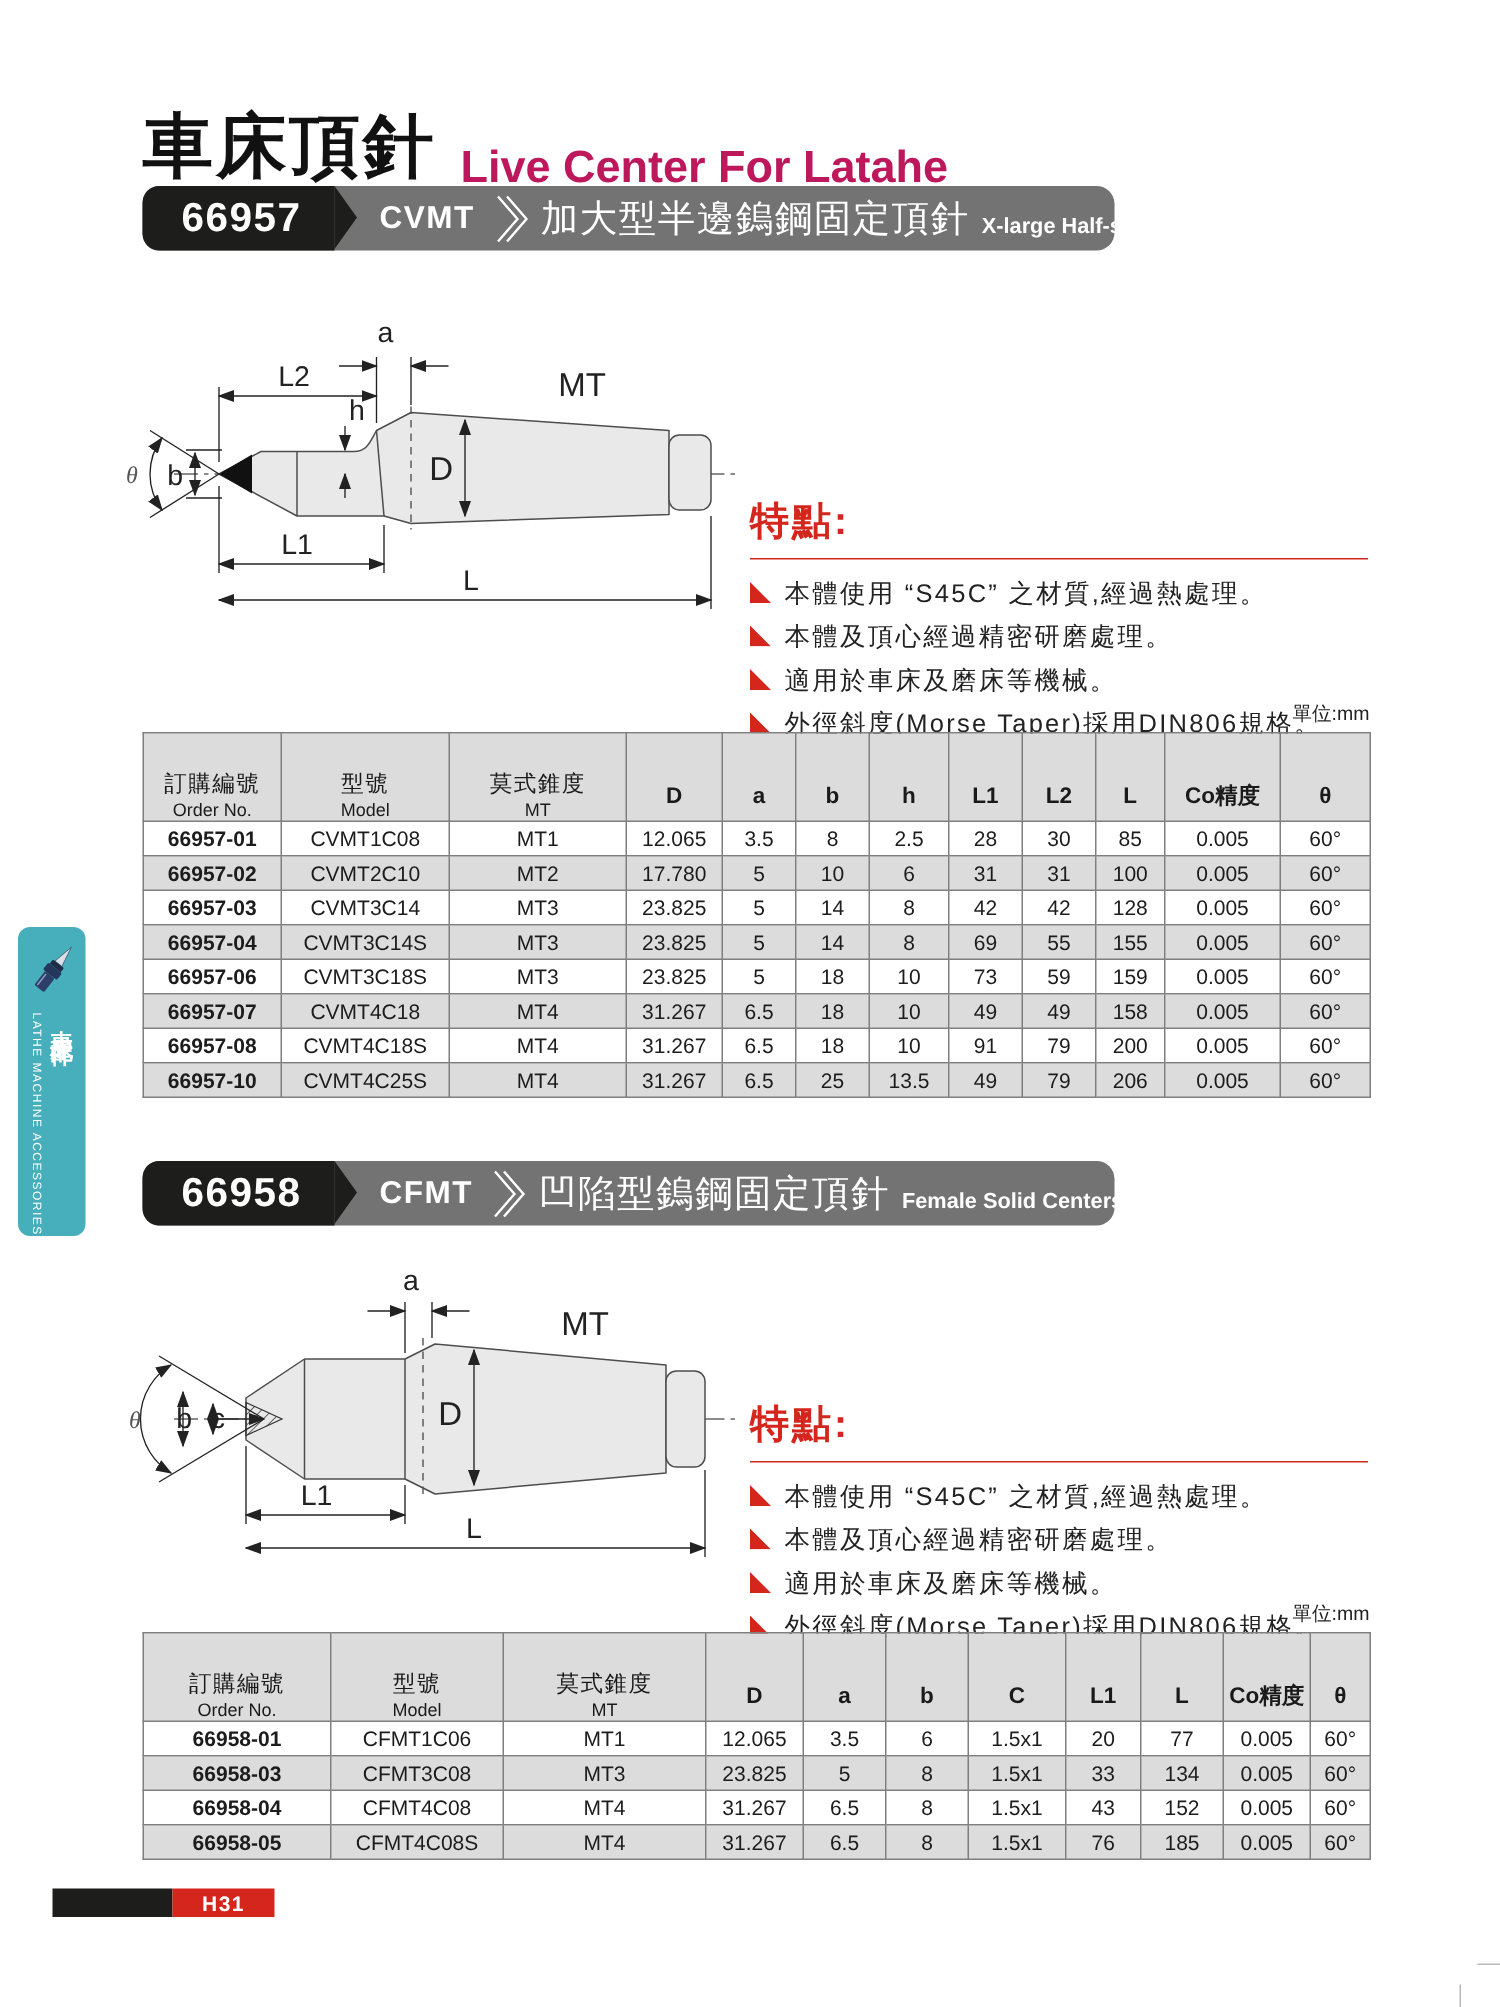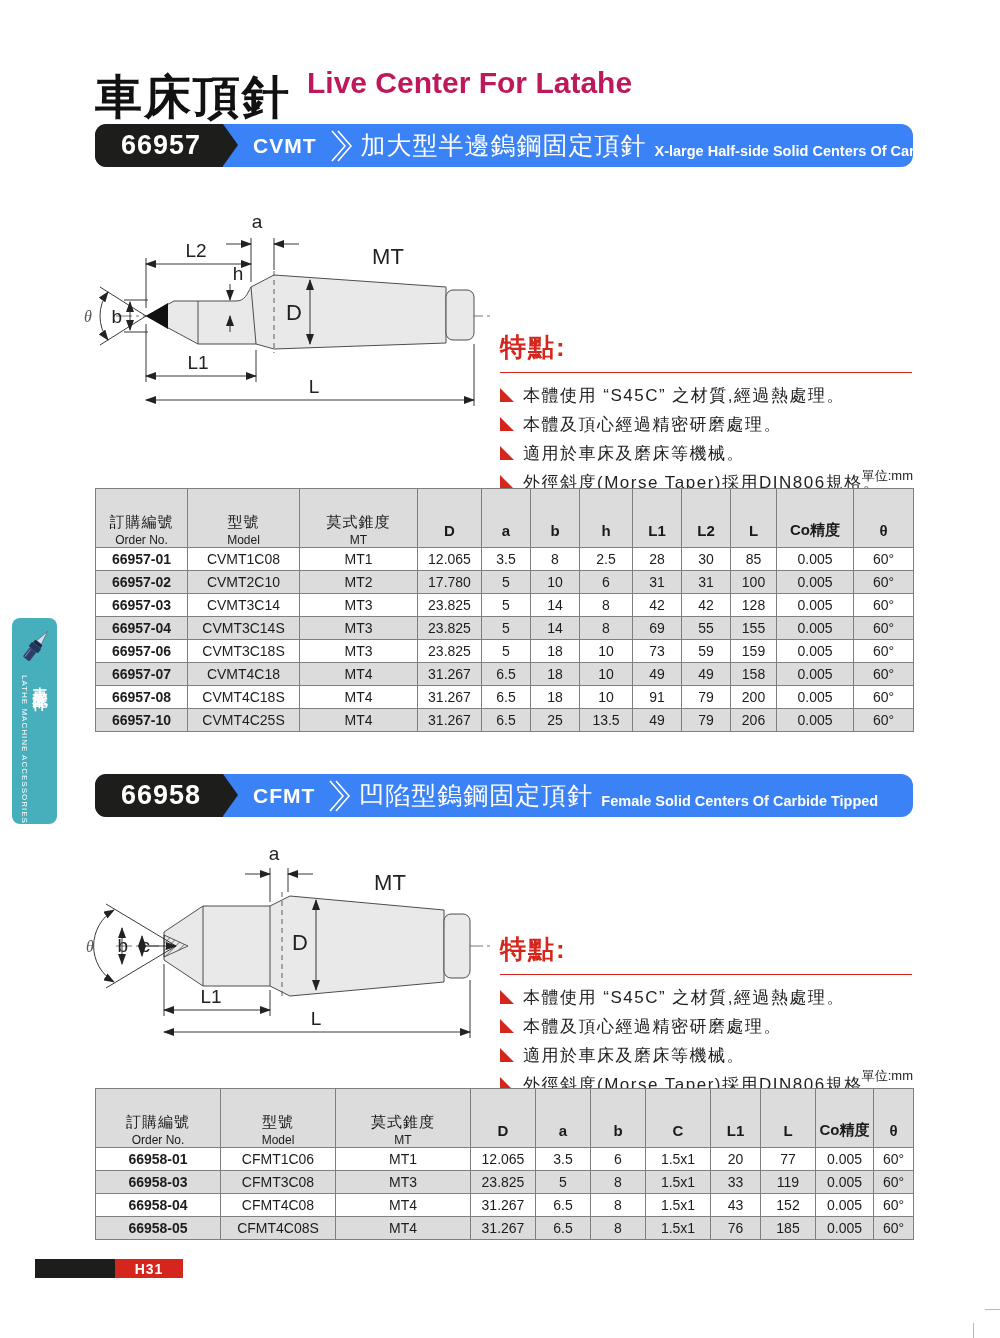--- a/index.html
+++ b/index.html
@@ -1,26 +1,26 @@
 <!DOCTYPE html>
 <html><head>
 <meta charset="utf-8">
 <style>
   * { margin:0; padding:0; box-sizing:border-box; }
   html,body { background:#ffffff; }
   body { font-family:"Liberation Sans","DejaVu Sans",sans-serif; color:#1a1a1a; }
   .page { position:relative; width:1000px; height:1338px; margin:0 auto; background:#fff; overflow:hidden; }
 
   
-  .title-row { position:absolute; left:95px; top:66px; display:flex; align-items:flex-start; gap:16px; }
+  .title-row { position:absolute; left:95px; top:66px; display:flex; align-items:flex-end; gap:16px; }
   .title-zh { font-size:47px; font-weight:bold; color:#111; letter-spacing:2px; }
   .title-en { font-size:30px; font-weight:bold; color:#be185d; }
 
   
-  .banner { position:absolute; left:95px; width:818px; height:43px; background:#3b82f6;
+  .banner { position:absolute; left:95px; width:648px; height:43px; background:#737373;
             border-radius:12px; display:flex; align-items:center; color:#fff; }
   .banner .tag { position:relative; height:43px; min-width:128px; background:#1d1d1b;
                  border-radius:11px 0 0 11px; display:flex; align-items:center; justify-content:center;
                  padding:0 10px 0 14px; }
   .banner .tag:after { content:""; position:absolute; right:-15px; top:0;
                  border-left:15px solid #1d1d1b; border-top:21.5px solid transparent; border-bottom:21.5px solid transparent; }
   .banner .code { font-size:27px; font-weight:bold; letter-spacing:1px; }
   .banner .series { margin-left:30px; font-size:21px; font-weight:bold; letter-spacing:1px; }
   .banner .chev { margin:0 8px 0 12px; flex:0 0 auto; }
   .banner .b-zh { font-size:25px; letter-spacing:1px; white-space:nowrap; }
@@ -514,21 +514,21 @@
         </tr>
         <tr>
           <td>66958-03</td>
           <td>CFMT3C08</td>
           <td>MT3</td>
           <td>23.825</td>
           <td>5</td>
           <td>8</td>
           <td>1.5x1</td>
           <td>33</td>
-          <td>119</td>
+          <td>134</td>
           <td>0.005</td>
           <td>60°</td>
         </tr>
         <tr>
           <td>66958-04</td>
           <td>CFMT4C08</td>
           <td>MT4</td>
           <td>31.267</td>
           <td>6.5</td>
           <td>8</td>

